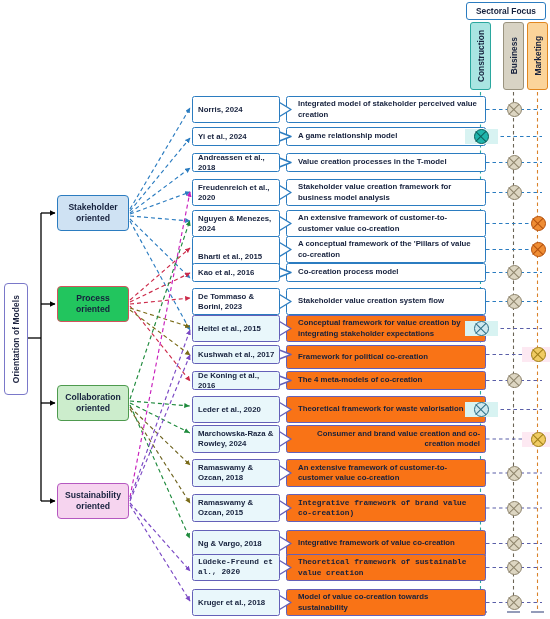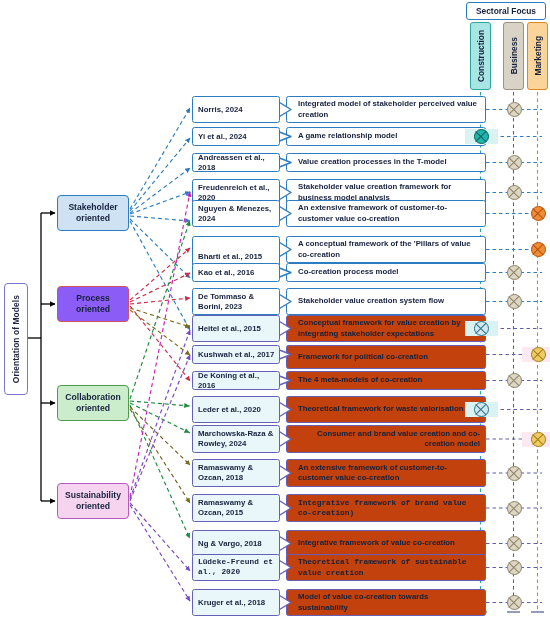--- a/index.html
+++ b/index.html
@@ -23,21 +23,21 @@
   }
 
   
   .orient{
     position:absolute;width:72px;height:36px;border-radius:4px;
     display:flex;flex-direction:column;align-items:center;justify-content:center;
     font-size:8.6px;font-weight:bold;line-height:11.4px;text-align:center;color:#16213d;
     box-sizing:border-box;
   }
   .o-stake{left:57px;top:195px;background:#cfe2f3;border:1.5px solid #2b7cc0;}
-  .o-proc {left:57px;top:286px;background:#8b5cf6;border:1.5px solid #d3535c;justify-content:center;}
+  .o-proc {left:57px;top:286px;background:#22c55e;border:1.5px solid #d3535c;justify-content:center;}
   .o-coll {left:57px;top:385px;background:#ccedcc;border:1.5px solid #4e9a4e;}
   .o-sust {left:57px;top:483px;background:#f6d4ef;border:1.5px solid #b558c0;}
 
   
   .sf-title{
     position:absolute;left:466px;top:2px;width:78px;height:16px;
     border:1.5px solid #2b7cc0;border-radius:3px;background:#ffffff;
     display:flex;align-items:center;justify-content:center;
     font-size:8.4px;font-weight:bold;color:#16213d;
   }
@@ -72,21 +72,21 @@
   }
   .desc{
     position:absolute;left:286px;right:64px;box-sizing:border-box;
     border:1.4px solid #2b7cc0;background:#ffffff;border-radius:2.5px;
     display:flex;align-items:center;
     padding-left:11px;padding-right:5px;
     font-size:7.8px;font-weight:bold;color:#16213d;line-height:10.4px;
     z-index:1;
   }
   .desc.p{border-color:#6460b8;}
-  .desc.tint{background:#c2410c;}
+  .desc.tint{background:#f97316;}
 
   
   .mark{
     position:absolute;width:15px;height:15px;border-radius:50%;
     box-sizing:border-box;z-index:4;
   }
   .mark .x1,.mark .x2{position:absolute;left:50%;top:-1px;width:1.3px;height:15px;}
   .mark .x1{transform:translateX(-50%) rotate(45deg);}
   .mark .x2{transform:translateX(-50%) rotate(-45deg);}
   .m-constr{background:#1fb5ac;border:1.6px solid #0d5f5b;}
@@ -284,21 +284,21 @@
         <div class="desc" style="height: 27px;">Stakeholder value creation framework for business model analysis</div>
         <svg width="80" height="27" style="position: absolute; left: 470px; top: 0px;">
           <path d="M16,13.5 L44,13.5" stroke="#2b7cc0" stroke-width="1.15" stroke-dasharray="3.5,3" fill="none"></path>
           <path d="M44,13.5 L72,13.5" stroke="#2b7cc0" stroke-width="1.15" stroke-dasharray="3.5,3" fill="none"></path>
         </svg>
         <div class="mark m-bus" style="left: 506.5px; top: 6px;">
           <i class="x1"></i>
           <i class="x2"></i>
         </div>
       </div>
-      <div class="row" style="top: 200px; height: 40px;">
+      <div class="row" style="top: 210px; height: 40px;">
         <div class="chev" style="height: 27px;"><svg width="44" height="27" viewBox="0 0 44 27">
             <path d="M0,2.5 L24,2.5 L42,13.5 L24,24.5 L0,24.5" fill="#ffffff" stroke="#2b7cc0" stroke-width="1.4" stroke-linejoin="round"></path>
           </svg></div>
         <div class="author" style="height: 27px;">Nguyen &amp; Menezes, 2024</div>
         <div class="desc" style="height: 27px;">An extensive framework of customer-to-customer value co-creation</div>
         <svg width="80" height="27" style="position: absolute; left: 470px; top: 0px;">
           <path d="M16,13.5 L68,13.5" stroke="#2b7cc0" stroke-width="1.15" stroke-dasharray="3.5,3" fill="none"></path>
         </svg>
         <div class="mark m-mark" style="left: 530.5px; top: 6px;">
           <i class="x1"></i>

